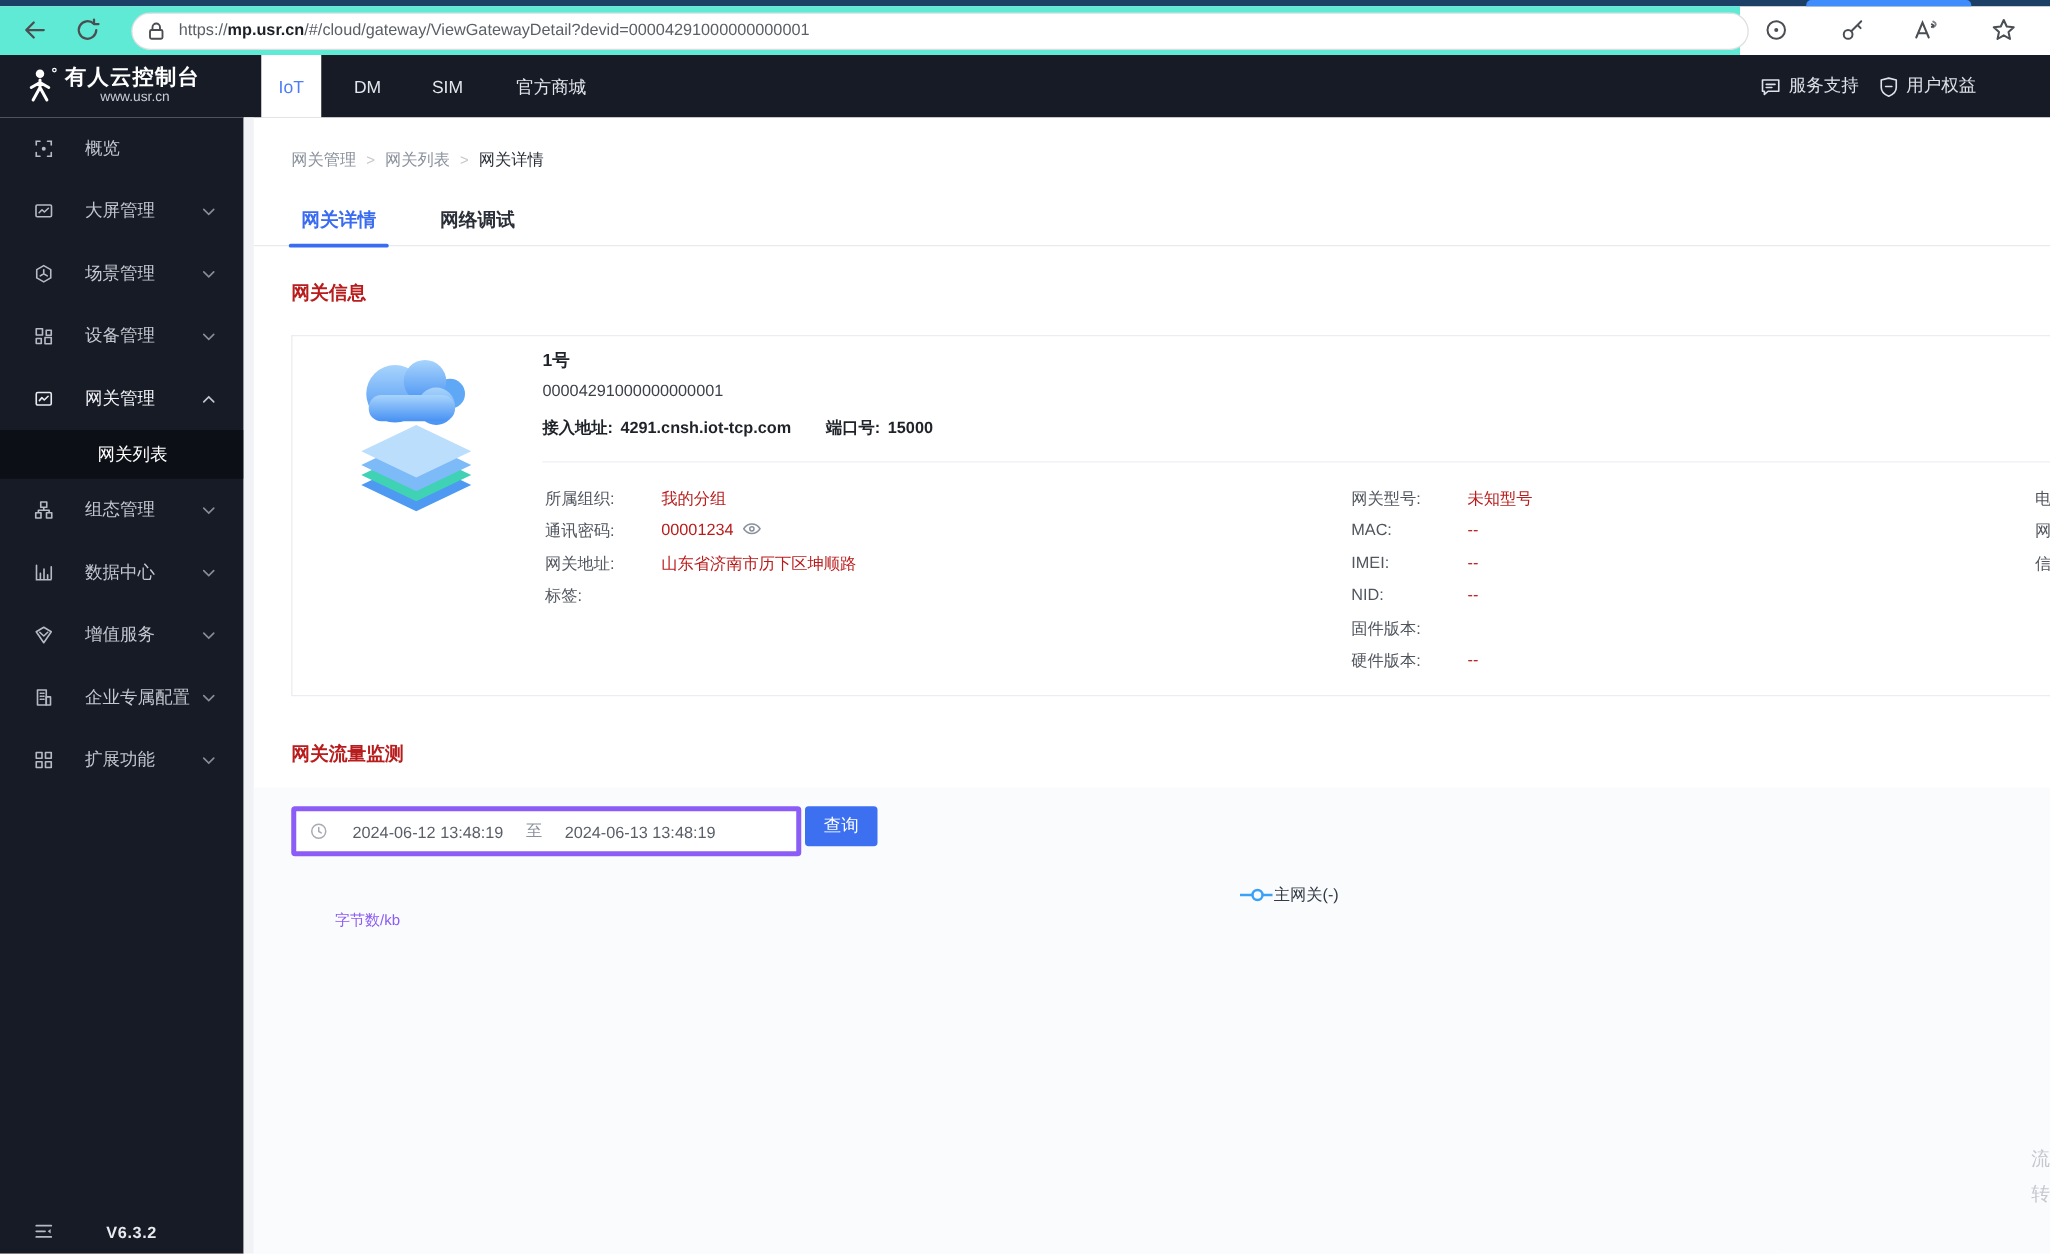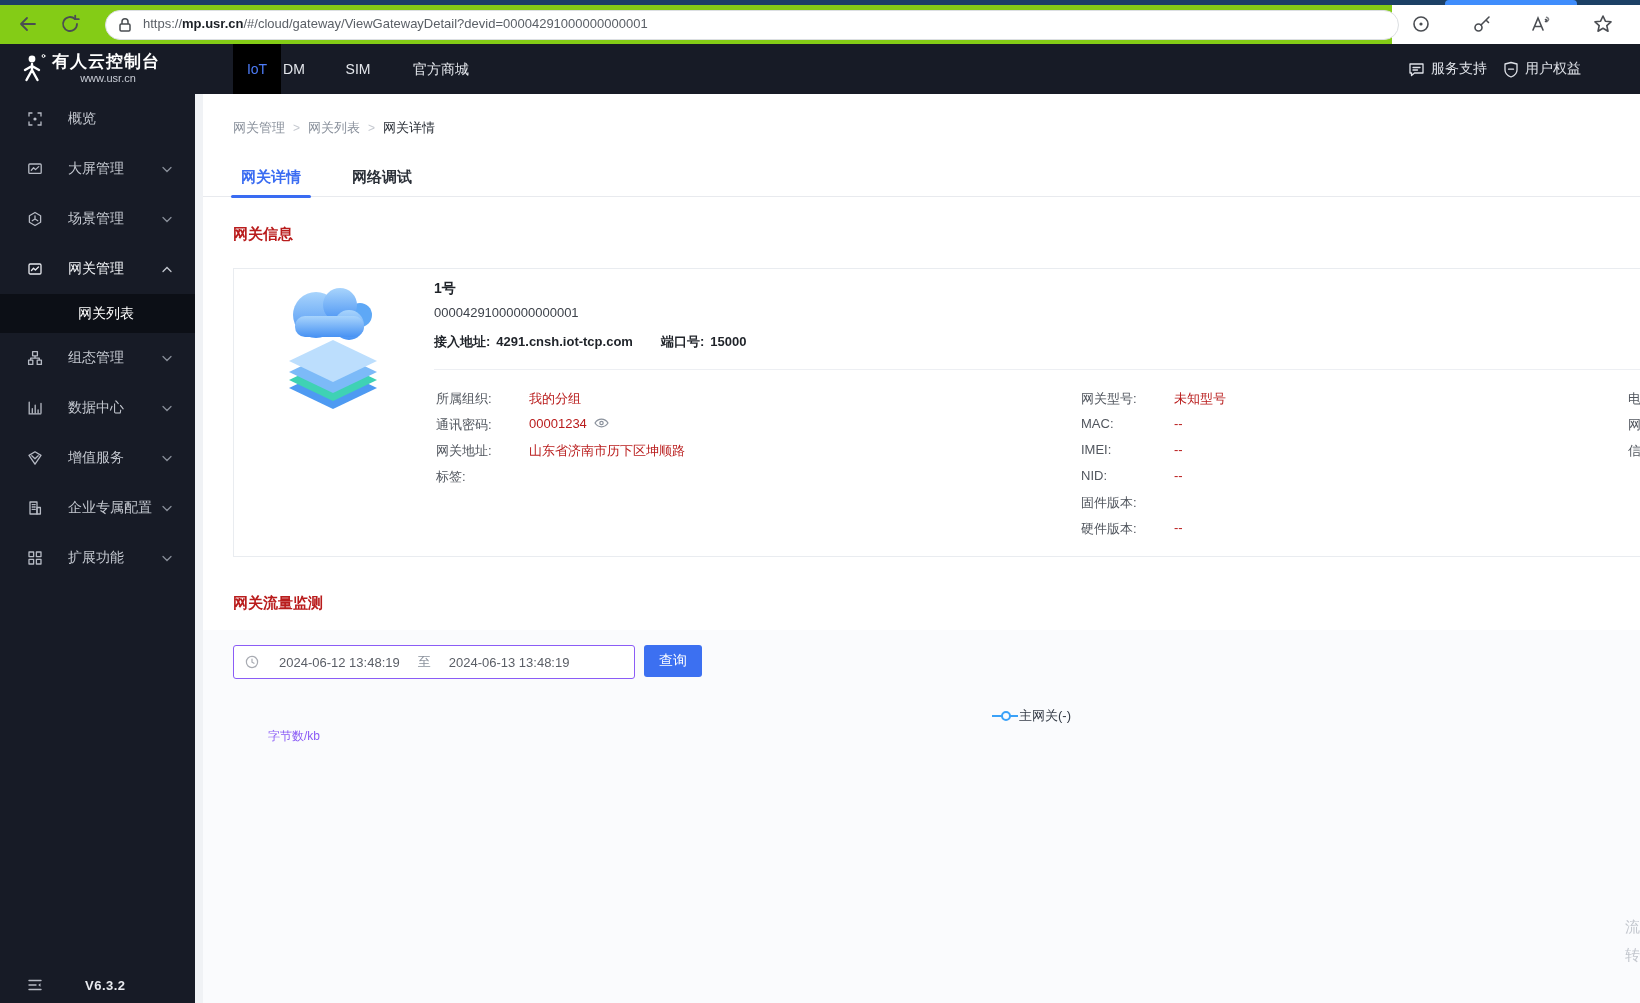--- a/index.html
+++ b/index.html
@@ -4,32 +4,32 @@
 <style>
   html,body{margin:0;padding:0;}
   body{width:1640px;height:1003px;overflow:hidden;position:relative;background:#fff;
        font-family:"Liberation Sans","DejaVu Sans",sans-serif;-webkit-font-smoothing:antialiased;}
   .abs{position:absolute;}
   svg{display:block;}
 
   
   .tabstrip{left:0;top:0;width:1640px;height:5px;background:#1c4065;}
   .tabstrip .active-tab{left:1445px;top:0;width:132px;height:5px;background:#3f8dfc;border-radius:4px 4px 0 0;}
-  .toolbar{left:0;top:5px;width:1392px;height:39px;background:#84cc16;border-bottom:1px solid #dcdfe3;}
+  .toolbar{left:0;top:5px;width:1392px;height:39px;background:#5eead4;border-bottom:1px solid #dcdfe3;}
   .tool-ic{width:22px;height:22px;top:8px;color:#4a4d52;cursor:pointer;}
   .urlpill{left:105px;top:5px;width:1292px;height:28px;border:1px solid #dcdfe2;border-radius:15px;background:#fff;}
   .urltext{left:143px;top:11px;font-size:13px;color:#5b6067;white-space:nowrap;}
   .urltext b{color:#1c2026;font-weight:700;}
 
   
   .navbar{left:0;top:44px;width:1640px;height:50px;background:#171b26;}
   .logo-title{left:52px;top:6px;font-size:17px;font-weight:700;color:#fff;letter-spacing:1px;}
   .logo-sub{left:52px;top:28px;width:112px;text-align:center;font-size:11px;color:#c9cdd6;}
   .nav-tab{top:0;height:50px;line-height:50px;text-align:center;font-size:14px;color:#e4e7ec;cursor:pointer;}
-  .nav-tab.active{background:#000000;color:#4d7cf8;margin-left:24px;}
+  .nav-tab.active{background:#ffffff;color:#4d7cf8;}
   .nav-right-item{top:0;height:50px;display:flex;align-items:center;gap:6px;color:#dfe2e8;font-size:14px;cursor:pointer;}
 
   
   .sidebar{left:0;top:94px;width:195px;height:909px;background:#171b26;}
   .side-item{position:relative;height:50px;display:flex;align-items:center;cursor:pointer;}
   .side-item .ic{position:absolute;left:27px;width:16px;height:16px;}
   .side-item .lbl{position:absolute;left:68px;font-size:14px;color:#c3c7cf;}
   .side-item .chev{position:absolute;left:162px;width:10px;height:7px;}
   .side-item.current .lbl{color:#f2f4f7;}
   .side-sub{height:39px;background:#0c0f16;display:flex;align-items:center;cursor:pointer;}
@@ -54,21 +54,21 @@
   .gw-name{left:200px;top:11px;font-size:14px;font-weight:700;color:#1f2329;}
   .gw-id{left:200px;top:36px;font-size:13px;color:#3d424a;}
   .gw-access{left:200px;top:64px;font-size:13px;font-weight:700;color:#1f2329;}
   .gw-access span{margin-right:6px;}
   .card-divider{left:200px;top:100px;right:0;height:1px;background:#edeff3;}
   .drow{font-size:13px;color:#51565e;white-space:nowrap;}
   .drow .val{color:#b91c1c;}
   .clip-lbl{font-size:13px;color:#51565e;}
 
   .chart-zone{left:8px;top:536px;right:0;bottom:0;background:#fafbfd;}
-  .date-box{left:38px;top:551px;width:400px;height:32px;background:#fff;border:1px solid #8b5cf6;border-radius:3px;display:flex;align-items:center;cursor:pointer;}
+  .date-box{left:38px;top:551px;width:400px;height:32px;background:#fff;border:4px solid #8b5cf6;border-radius:3px;display:flex;align-items:center;cursor:pointer;}
   .date-box .dtxt{font-size:13px;color:#5a5e66;}
   .date-box .to{font-size:13px;color:#8a919c;margin:0 18px;}
   .query-btn{left:449px;top:551px;width:58px;height:32px;background:#3c70f1;border:none;border-radius:3px;color:#fff;font-size:14px;cursor:pointer;font-family:inherit;}
   .legend{left:797px;top:613px;display:flex;align-items:center;gap:1px;cursor:pointer;}
   .legend .mark{position:relative;width:26px;height:2px;background:#3aa1f8;}
   .legend .mark i{position:absolute;left:9px;top:-4px;width:6px;height:6px;border:2px solid #3aa1f8;border-radius:50%;background:#fafbfd;}
   .legend .ltxt{font-size:13px;color:#333a45;}
   .ylab{left:73px;top:634px;font-size:12px;color:#8b5cf6;}
   .float-clip{left:1430px;width:20px;font-size:15px;color:#c3c7ce;}
 </style>
@@ -196,20 +196,36 @@
         </svg>
     </span>
     <span class="lbl">场景管理</span>
     <span class="chev">
       <svg viewBox="0 0 10 7" fill="none" stroke="#878d98" stroke-width="1.3" stroke-linecap="round">
           <path d="m1 1.5 4 4 4-4"></path>
         </svg>
     </span>
   </div>
 
+  <div class="side-item">
+    <span class="ic">
+      <svg viewBox="0 0 16 16" fill="none" stroke="#b6bac4" stroke-width="1.3" stroke-linejoin="round">
+          <rect x="2" y="2" width="5" height="5"></rect>
+          <rect x="10" y="3.2" width="4" height="4"></rect>
+          <rect x="2" y="9.8" width="4" height="4"></rect>
+          <rect x="9" y="9" width="5" height="5"></rect>
+        </svg>
+    </span>
+    <span class="lbl">设备管理</span>
+    <span class="chev">
+      <svg viewBox="0 0 10 7" fill="none" stroke="#878d98" stroke-width="1.3" stroke-linecap="round">
+          <path d="m1 1.5 4 4 4-4"></path>
+        </svg>
+    </span>
+  </div>
 
   <div class="side-item current">
     <span class="ic">
       <svg viewBox="0 0 16 16" fill="none" stroke="#e8eaef" stroke-width="1.3" stroke-linecap="round" stroke-linejoin="round">
           <rect x="2" y="3" width="12" height="10" rx="1.2"></rect>
           <path d="m4.5 9.5 2-2.4 1.9 1.9 3.1-3"></path>
         </svg>
     </span>
     <span class="lbl">网关管理</span>
     <span class="chev">

